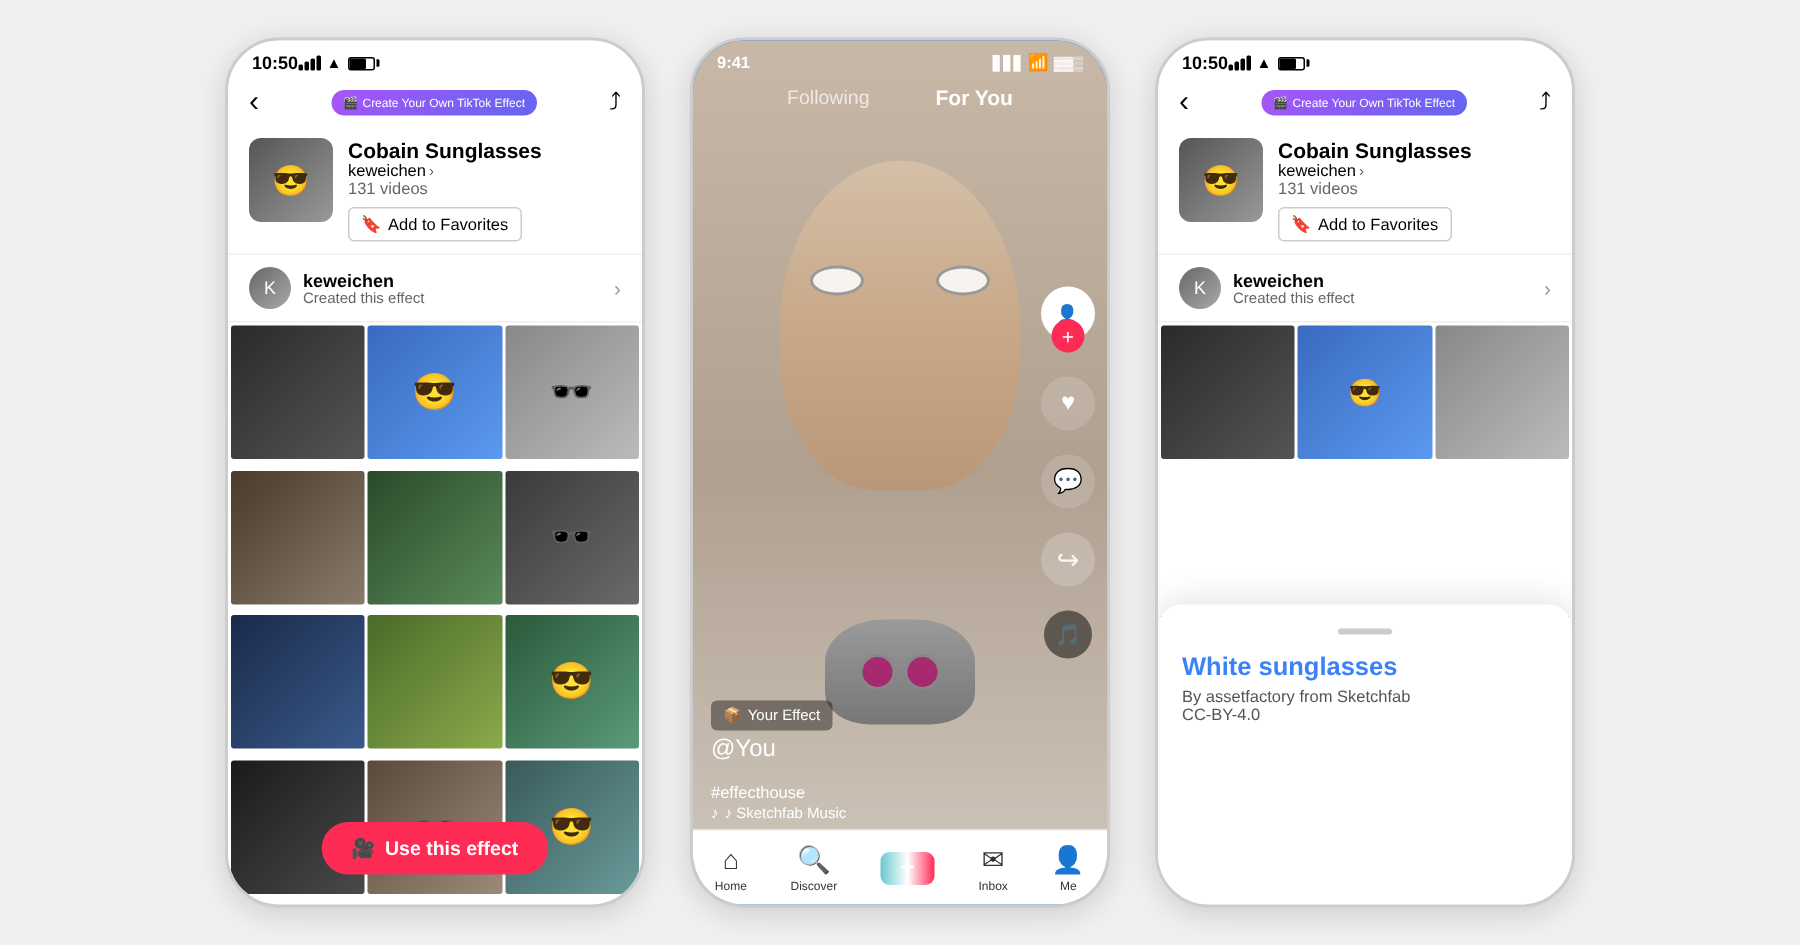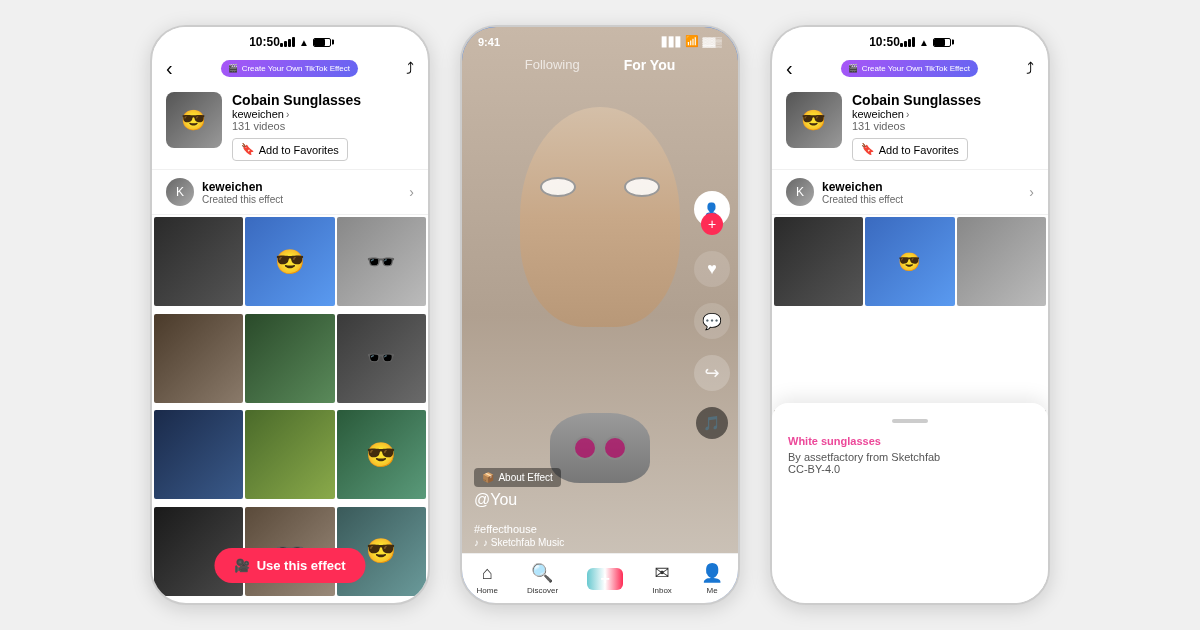--- a/index.html
+++ b/index.html
@@ -25,21 +25,21 @@
       overflow: hidden;
       display: flex;
       flex-direction: column;
       box-shadow: 0 4px 20px rgba(0,0,0,0.15);
       position: relative;
     }
 
     
     .status-bar {
       display: flex;
-      justify-content: center;
+      justify-content: flex-start;
       align-items: center;
       padding: 8px 16px 4px;
       font-size: 11px;
       font-weight: 600;
       background: #fff;
       flex-shrink: 0;
     }
     .status-bar .time { font-size: 12px; font-weight: 700; }
     .status-icons { display: flex; gap: 4px; align-items: center; }
     .signal-bars { display: flex; gap: 1px; align-items: flex-end; }
@@ -358,21 +358,21 @@
       box-shadow: 0 -4px 20px rgba(0,0,0,0.1);
     }
     .modal-header {
       display: flex;
       align-items: center;
       justify-content: space-between;
       margin-bottom: 12px;
     }
     .modal-title { font-size: 14px; font-weight: 700; color: #000; }
     .modal-close { font-size: 16px; color: #666; cursor: pointer; }
-    .modal-effect-name { font-size: 11px; font-weight: 600; color: #ec4899; margin-bottom: 4px; }
+    .modal-effect-name { font-size: 17px; font-weight: 600; color: #3b82f6; margin-bottom: 4px; }
     .modal-credit { font-size: 11px; color: #555; }
     .modal-handle { width: 36px; height: 4px; background: #ccc; border-radius: 2px; margin: 0 auto 12px; }
   </style>
 </head>
 <body>
 
 <div class="phone">
 
   <div class="status-bar">
     <span class="time">10:50</span>
@@ -519,21 +519,21 @@
       <div class="side-btn" style="background:rgba(255,255,255,0.15);">♥</div>
     </div>
     <div class="side-btn" style="background:rgba(255,255,255,0.15);">💬</div>
     <div class="side-btn share-btn">↪</div>
     <div style="width:32px;height:32px;border-radius:50%;background:rgba(0,0,0,0.5);display:flex;align-items:center;justify-content:center;font-size:14px;">🎵</div>
   </div>
 
   <div class="video-bottom">
     <div class="video-effect-tag">
       <span>📦</span>
-      <span>About Effect</span>
+      <span>Your Effect</span>
     </div>
     <div class="video-user">@You</div>
     <div class="video-hashtag">#effecthouse</div>
     <div class="video-music">
       <span>♪</span>
       <span>♪ Sketchfab Music</span>
     </div>
   </div>
 
   <div class="video-bottom-nav">

